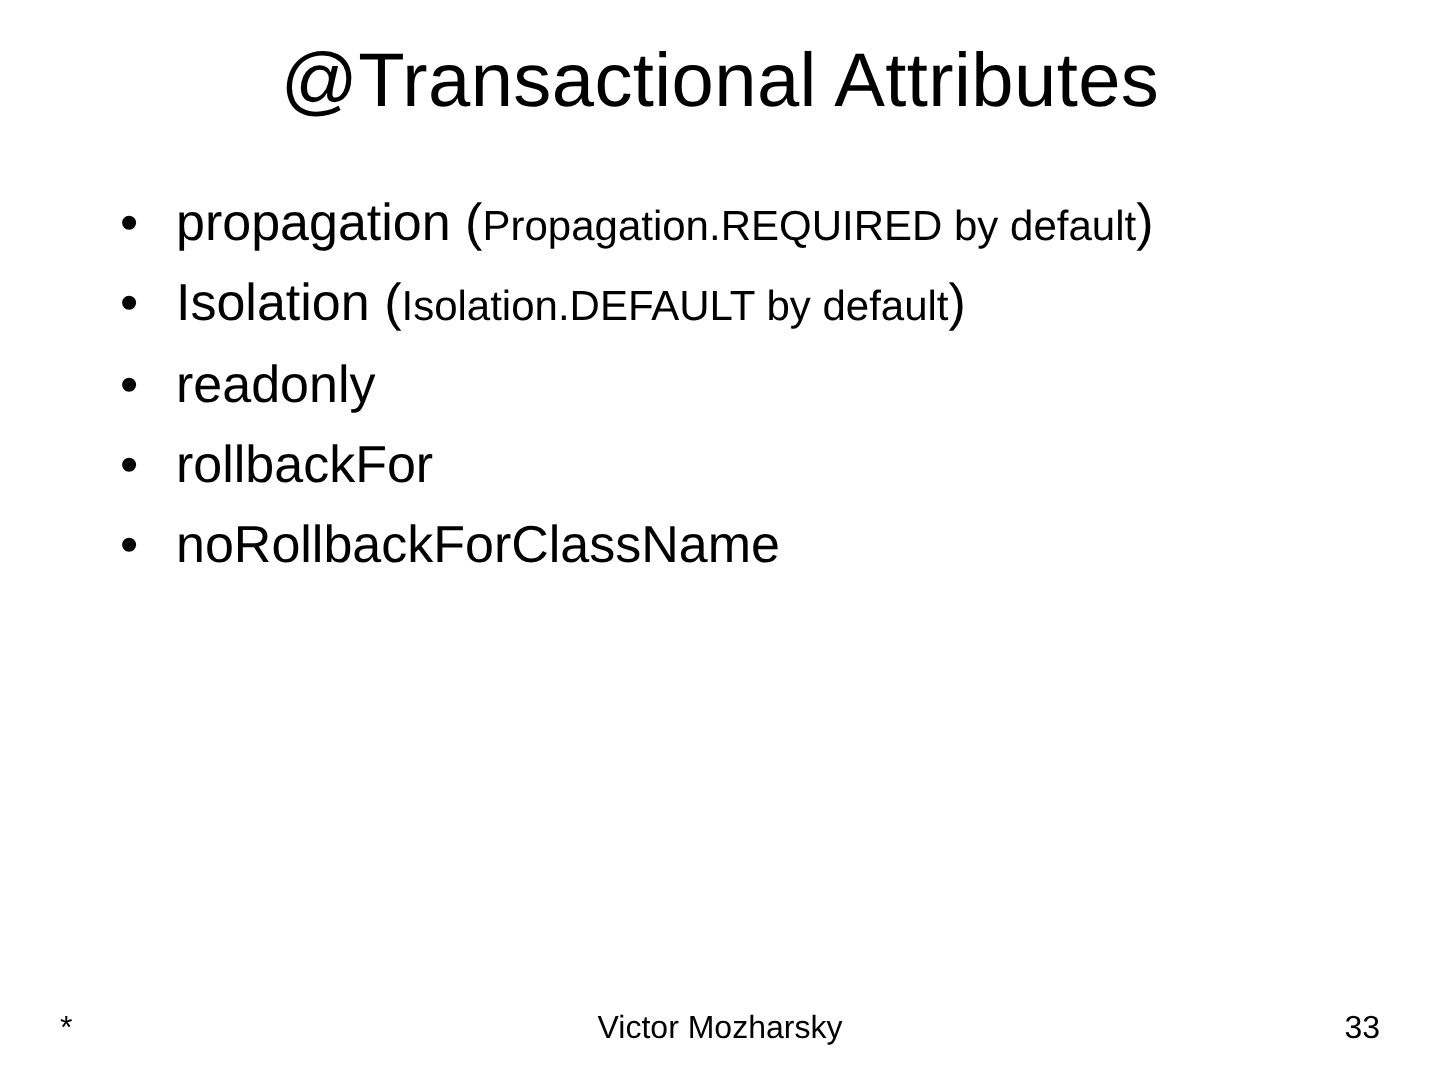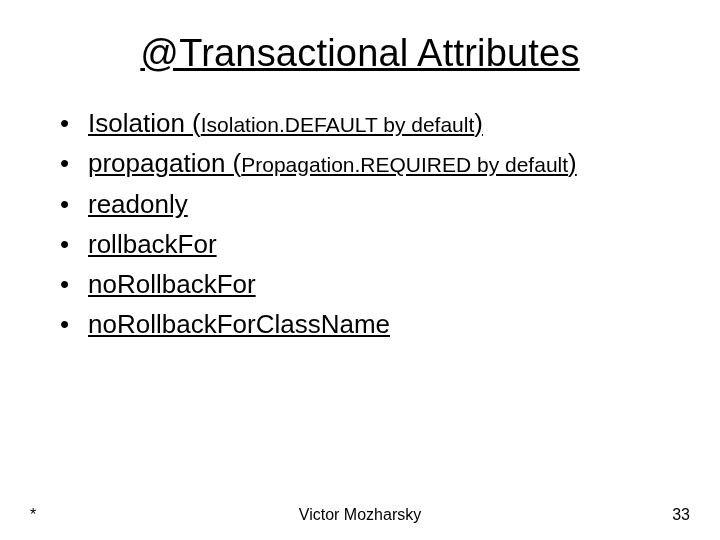--- a/index.html
+++ b/index.html
@@ -8,23 +8,22 @@
       height: 540px;
       background: #fff;
       font-family: Arial, Helvetica, sans-serif;
       color: #000;
       position: relative;
       overflow: hidden;
     }
     .slide {
       width: 100%;
       height: 100%;
-      padding: 32px 40px 60px 40px;
+      padding: 20px 40px 60px 40px;
       position: relative;
-      text-decoration: underline;
     }
     .title {
       text-align: center;
       font-size: 38px;
       font-weight: 400;
       margin-bottom: 28px;
       letter-spacing: 0.2px;
     }
     .bullets {
       list-style: none;
@@ -65,25 +64,24 @@
       transform: translateX(-50%);
       text-align: right;
     }
   </style>
 </head>
 <body>
 
 <div class="slide">
   <h1 class="title">@Transactional Attributes</h1>
   <ul class="bullets">
+    <li><span>propagation (</span><span class="sub">Propagation.REQUIRED by default</span><span>)</span></li>
     <li><span>Isolation (</span><span class="sub">Isolation.DEFAULT by default</span><span>)</span></li>
-    <li><span>propagation (</span><span class="sub">Propagation.REQUIRED by default</span><span>)</span></li>
     <li><span>readonly</span></li>
     <li><span>rollbackFor</span></li>
-    <li><span>noRollbackFor</span></li>
     <li><span>noRollbackForClassName</span></li>
   </ul>
   <div class="footer">
     <span>*</span>
     <span class="footer-center">Victor Mozharsky</span>
     <span>33</span>
   </div>
 </div>
 
 </body></html>

